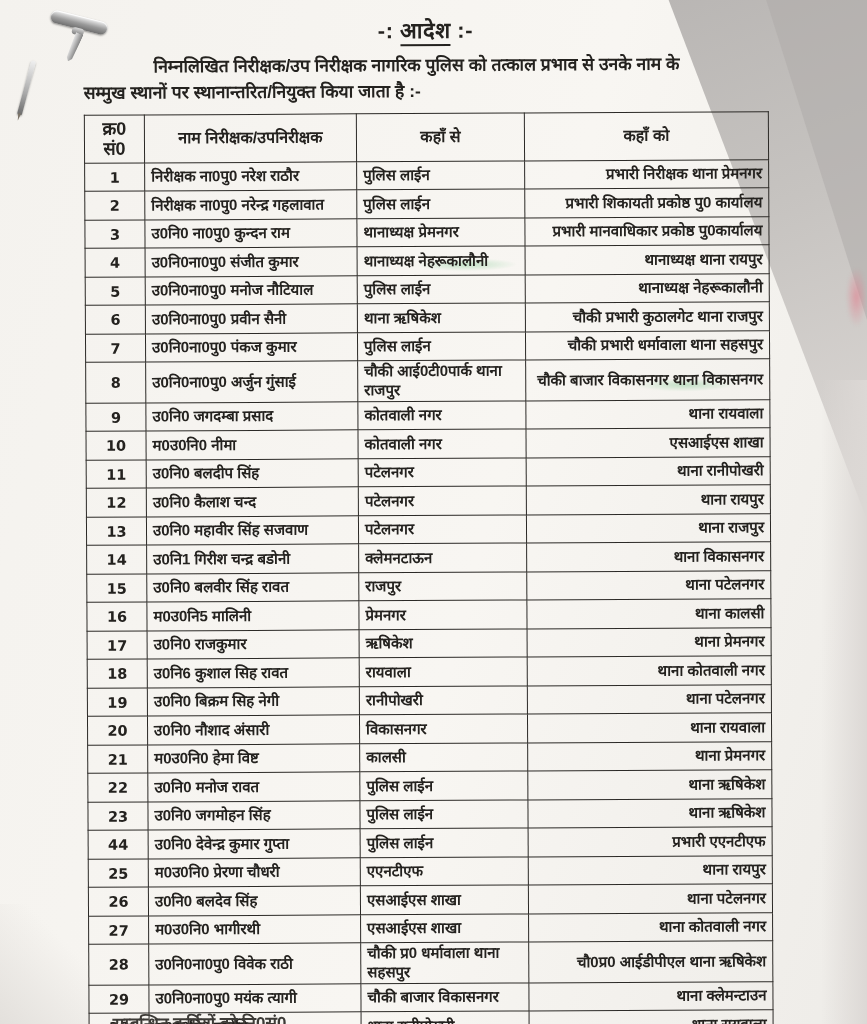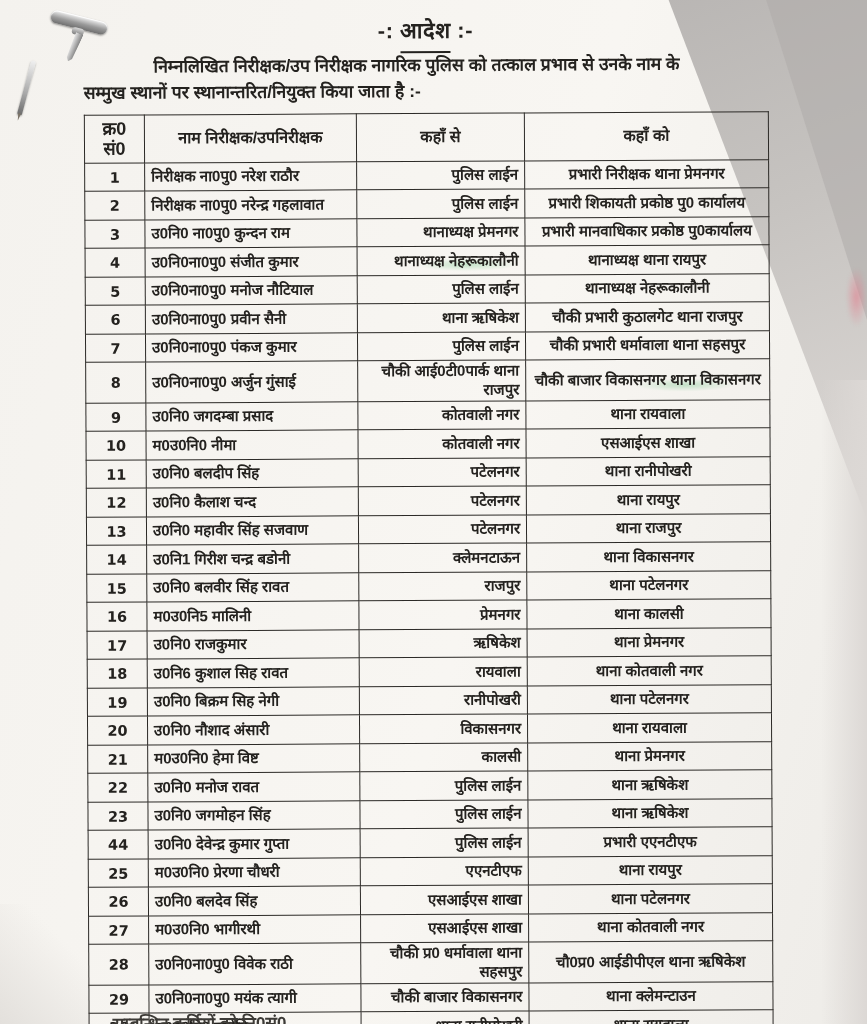--- a/index.html
+++ b/index.html
@@ -37,33 +37,33 @@
   
   .needle{position:absolute;left:24px;top:60px;width:5px;height:56px;border-radius:2px;
     transform:rotate(15deg);
     background:linear-gradient(#efefef,#a8a8a8 60%,#6c6c6c);
     box-shadow:0 1px 2px rgba(0,0,0,.35);}
   .needle:after{content:"";position:absolute;left:1px;bottom:-6px;width:3px;height:8px;
     background:#7c7468;clip-path:polygon(0 0,100% 0,50% 100%);}
   
   .doc{position:absolute;left:86px;top:14px;width:684px;transform:rotate(-0.3deg);}
   .title{ text-align:center; font-size:22px; font-weight:bold; letter-spacing:.5px; margin-bottom:8px;}
-  .title .u{ border-bottom:2px solid #24221f; padding-bottom:8px;}
+  .title .u{ border-bottom:2px solid #24221f; padding-bottom:1px;}
   .intro{ font-size:17.5px; font-weight:600; line-height:1.5; margin:0 0 8px 0;}
   .intro .l1{ display:inline-block; text-indent:70px; white-space:nowrap;}
   .intro .l2{ white-space:nowrap;}
   table{ border-collapse:collapse; width:684px; table-layout:fixed;}
   th,td{ border:1.7px solid #2c2a27; padding:1px 6px; vertical-align:middle;
     font-weight:600; font-size:15px; line-height:1.25; overflow:hidden;}
   th{ font-weight:700; font-size:16px; text-align:center; padding:3px 2px;}
   col.c-sn{width:60px;} col.c-name{width:212px;} col.c-from{width:168px;} col.c-to{width:244px;}
   td.c-sn{ text-align:center; font-family:"DejaVu Sans",sans-serif; font-size:14.5px;}
   td.c-name{ white-space:nowrap;}
-  td.c-from{ text-align:right;margin-left:41px;}
-  td.c-to{ text-align:center;}
+  td.c-from{ text-align:left;margin-left:41px;}
+  td.c-to{ text-align:right;}
   tbody td{ height:25.5px;}
   th.h-sn{ font-size:18px; line-height:1.15;}
   td.green{ background-image:radial-gradient(ellipse 70px 9px at 65% 62%,rgba(96,190,120,.35),rgba(96,190,120,0) 72%);}
   .footer-cut{ position:absolute; left:24px; top:996px; font-size:17px; font-weight:600; color:#3c3a36;}
 </style>
 </head>
 <body>
 
 <div class="page">
 

